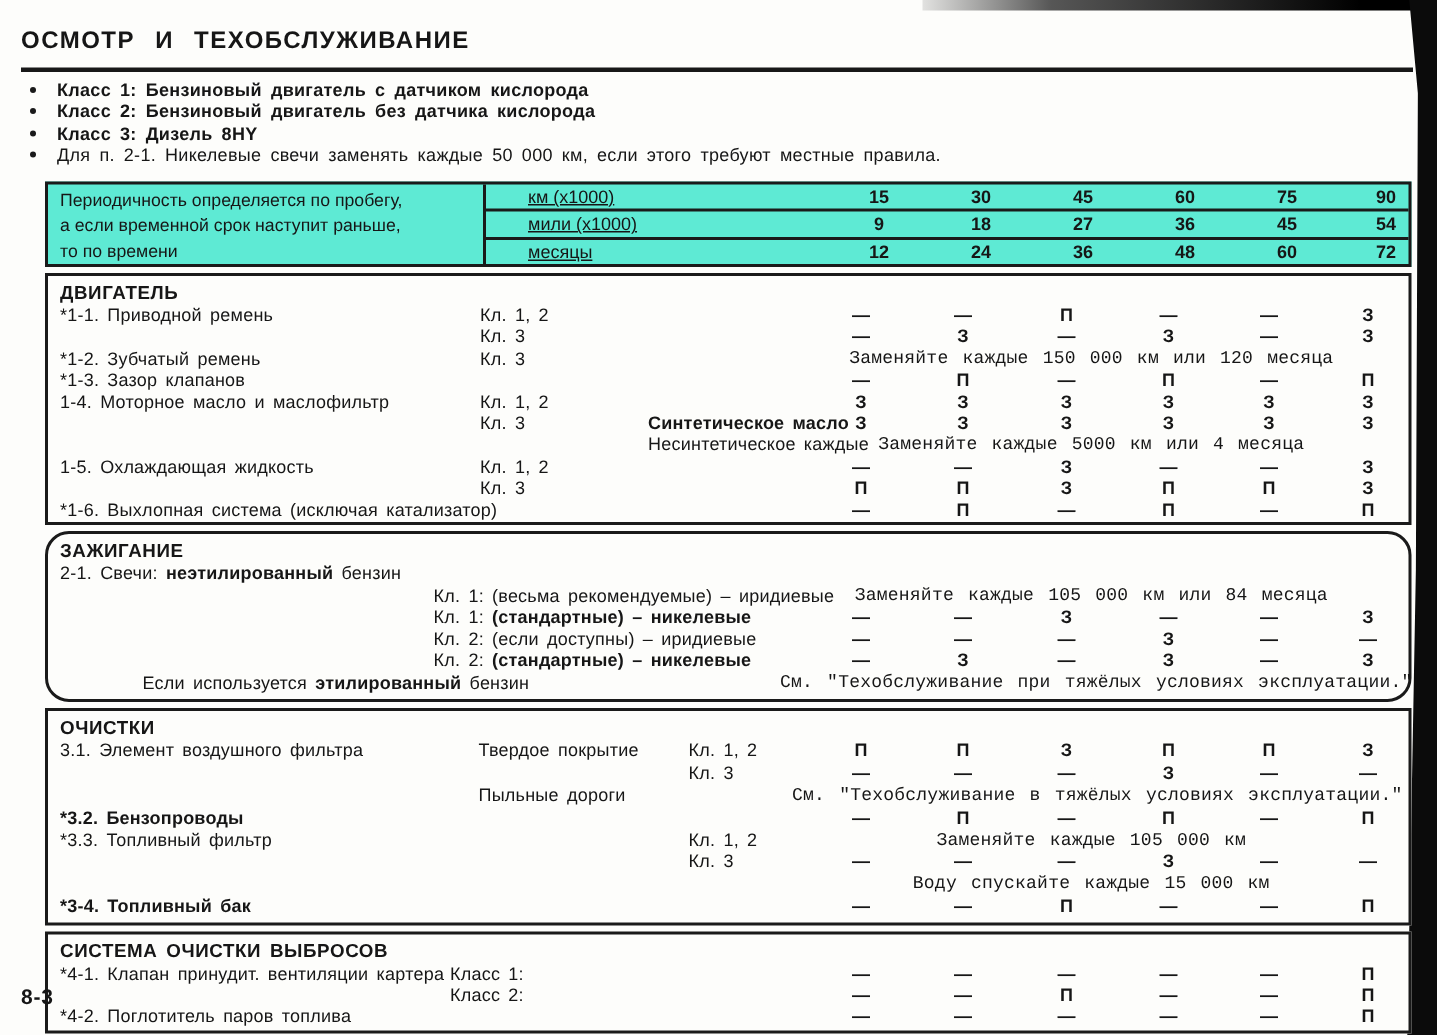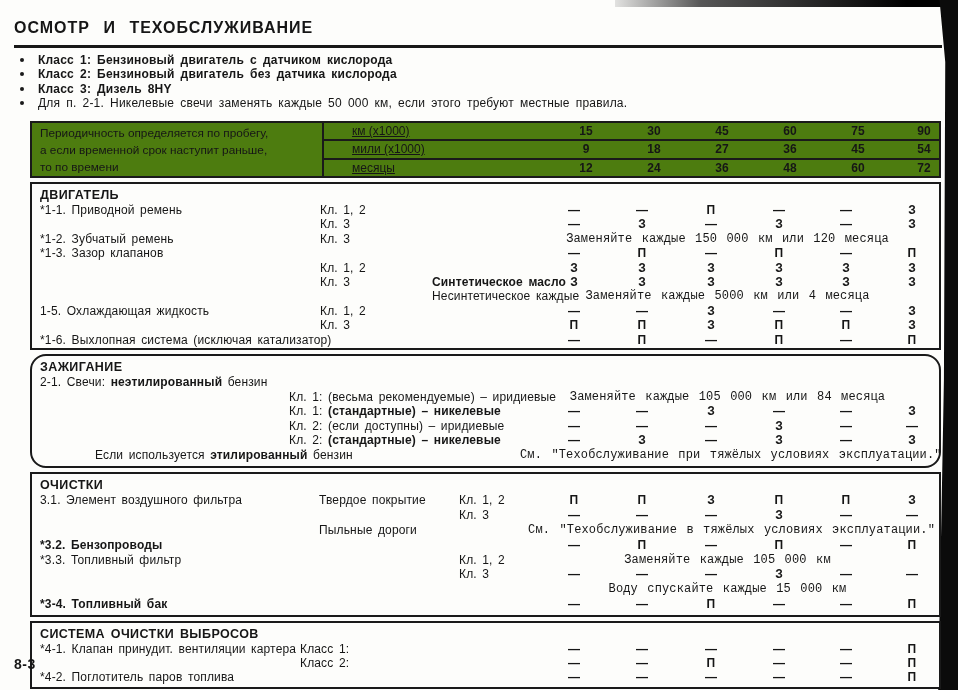--- a/index.html
+++ b/index.html
@@ -14,21 +14,21 @@
   
   .title{position:absolute;left:14px;top:19px;font-size:16px;font-weight:bold;
     letter-spacing:1px;word-spacing:8px;white-space:nowrap;}
   .title-rule{position:absolute;left:14px;top:45px;width:928px;height:3px;background:#181818;}
   
   .bullets{position:absolute;left:18px;top:53px;font-size:12px;letter-spacing:.2px;word-spacing:2.5px;}
   .bullet-row{position:relative;height:14.3px;line-height:14.3px;padding-left:20px;white-space:nowrap;}
   .bullet-dot{position:absolute;left:2px;top:5px;width:4px;height:4px;background:#1a1a1a;border-radius:50%;}
   
   .tbl{position:absolute;left:30px;top:121px;width:911px;}
-  .hdr-box{display:flex;border:2px solid #1a1a1a;box-sizing:border-box;height:57px;background:#4d7c0f;}
+  .hdr-box{display:flex;border:2px solid #1a1a1a;box-sizing:border-box;height:57px;background:#5eead4;}
   .hdr-note{width:282px;border-right:2px solid #1a1a1a;padding:2px 0 0 8px;
     font-size:11.8px;line-height:17px;white-space:nowrap;}
   .hdr-rows{flex:1;display:flex;flex-direction:column;}
   .h-row{position:relative;height:16.3px;line-height:16.3px;border-bottom:2px solid #1a1a1a;font-size:12px;}
   .h-row:last-child{border-bottom:none;}
   .h-label{position:absolute;left:28px;white-space:nowrap;text-decoration:underline;}
   .hdr-rows .val{position:absolute;width:44px;text-align:center;font-weight:bold;}
   .hdr-rows .c0{left:240px}.hdr-rows .c1{left:308px}.hdr-rows .c2{left:376px}
   .hdr-rows .c3{left:444px}.hdr-rows .c4{left:512px}.hdr-rows .c5{left:578px}
   
@@ -139,20 +139,21 @@
           <div class="row">
             <span class="item"><span>*1-3. Зазор клапанов</span></span>
             <span class="val c0">—</span>
             <span class="val c1">П</span>
             <span class="val c2">—</span>
             <span class="val c3">П</span>
             <span class="val c4">—</span>
             <span class="val c5">П</span>
           </div>
           <div class="row">
+            <span class="item"><span>1-4. Моторное масло и маслофильтр</span></span>
             <span class="subA" style="left: 288px;"><span>Кл. 1, 2</span></span>
             <span class="val c0">З</span>
             <span class="val c1">З</span>
             <span class="val c2">З</span>
             <span class="val c3">З</span>
             <span class="val c4">З</span>
             <span class="val c5">З</span>
           </div>
           <div class="row">
             <span class="subA" style="left: 288px;"><span>Кл. 3</span></span>

